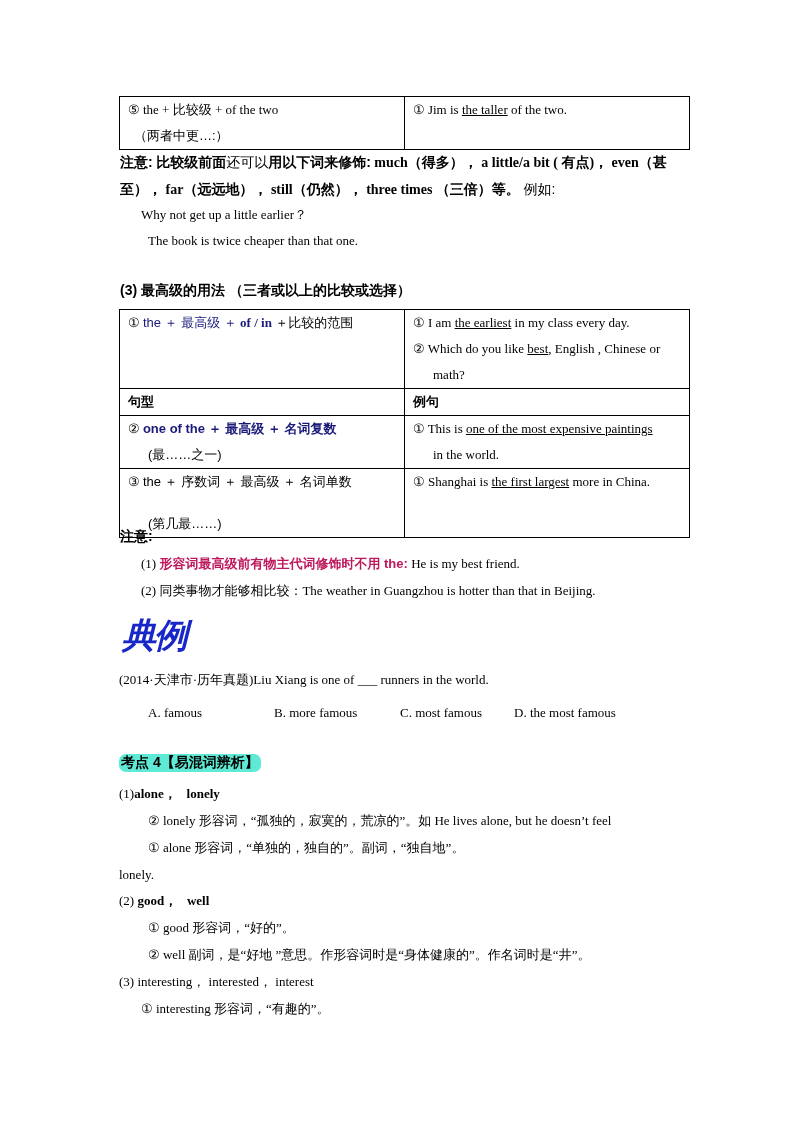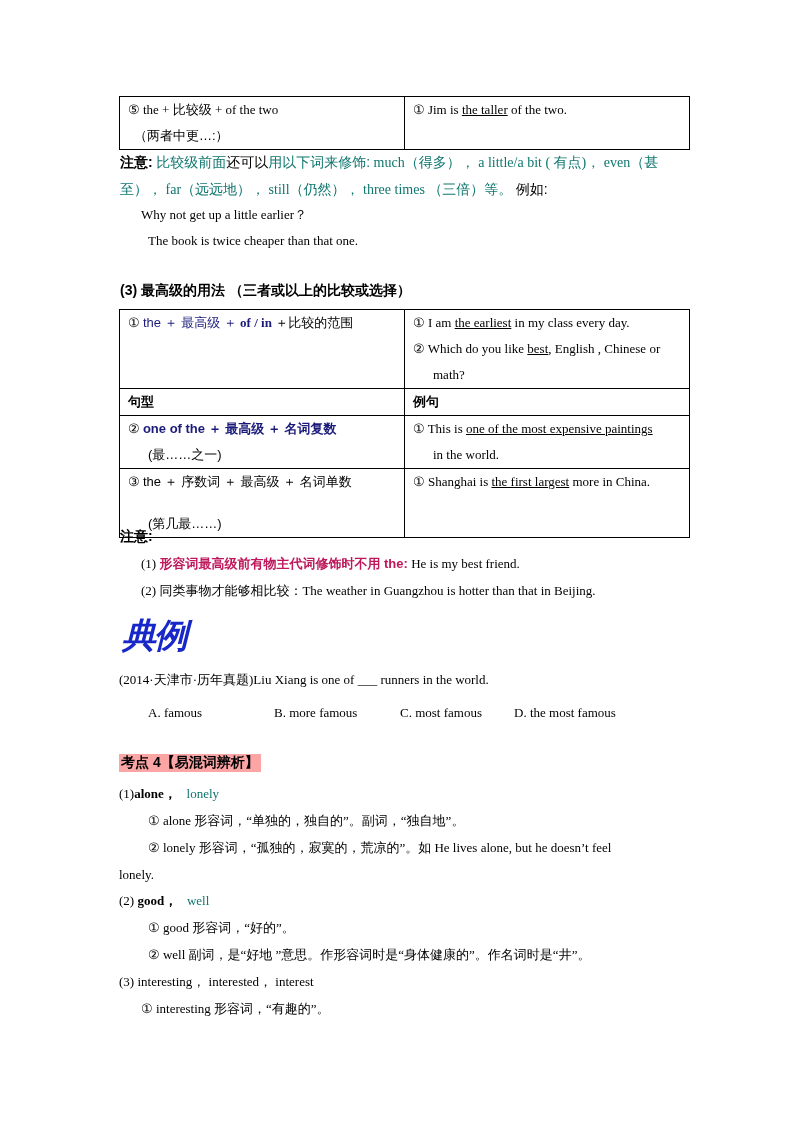--- a/index.html
+++ b/index.html
@@ -2,26 +2,26 @@
 <html><head>
 <meta charset="utf-8">
 <style>
   html, body { margin:0; padding:0; background:#ffffff; }
   body { width:794px; height:1123px; position:relative; overflow:hidden;
          font-family:"Liberation Serif", "DejaVu Serif", serif; color:#000; font-size:13px; }
   .abs { position:absolute; }
   table.grid { position:absolute; border-collapse:collapse; table-layout:fixed; }
   table.grid td { border:1px solid #000; vertical-align:top; padding:0 8px; line-height:26px; font-size:13px; }
   .b { font-weight:bold; }
-  .red { color:#0f766e; font-weight:normal; }
+  .red { color:#000000; font-weight:bold; }
   .navy { color:#1a1a7a; }
   .navyb { color:#1a1a7a; font-weight:bold; }
   .magenta { color:#be185d; font-weight:bold; }
   .u { text-decoration:underline; }
-  .hl { background:#fca5a5; font-weight:bold; }
+  .hl { background:#5eead4; font-weight:bold;border-radius:7px; }
   .sans { font-family:"Liberation Sans", "DejaVu Sans", sans-serif; }
   .hdr { font-weight:bold; font-family:"Liberation Sans","DejaVu Sans",sans-serif; font-size:14px; }
   .stamp { position:absolute; left:122px; top:614px; width:78px; height:42px;
            color:#1727c8; font-size:34px; font-weight:bold; font-style:italic;
            font-family:"DejaVu Serif", serif; letter-spacing:-2px; line-height:42px; }
 </style>
 </head>
 <body>
 
 <table class="grid" style="left:119px; top:96px; width:570px;">
@@ -132,22 +132,22 @@
   <span class="abs" style="left:0;">A.  famous</span>
   <span class="abs" style="left:126px;">B.  more famous</span>
   <span class="abs" style="left:252px;">C.  most famous</span>
   <span class="abs" style="left:366px;">D.  the most famous</span>
 </div>
 
 <div class="abs hl sans" style="left:119px; top:754px; font-size:14px; padding:0 2px;">考点 4【易混词辨析】</div>
 
 <div class="abs" style="left:119px; top:780px; width:575px; font-size:13px; line-height:27px;">
   <div><span>(1)</span><span class="b">alone，</span>&nbsp;&nbsp; <span class="red">lonely</span></div>
+  <div style="padding-left:29px; white-space:nowrap;">② lonely  形容词，“孤独的，寂寞的，荒凉的”。如 He lives alone, but he doesn’t feel</div>
   <div style="padding-left:29px;">① alone  形容词，“单独的，独自的”。副词，“独自地”。</div>
-  <div style="padding-left:29px; white-space:nowrap;">② lonely  形容词，“孤独的，寂寞的，荒凉的”。如 He lives alone, but he doesn’t feel</div>
   <div>lonely.</div>
 </div>
 
 <div class="abs" style="left:119px; top:887px; width:575px; font-size:13px; line-height:27px;">
   <div><span>(2)</span> <span class="b">good，</span>&nbsp;&nbsp; <span class="red">well</span></div>
   <div style="padding-left:29px;">① good  形容词，“好的”。</div>
   <div style="padding-left:29px; white-space:nowrap;">② well   副词，是“好地 ”意思。作形容词时是“身体健康的”。作名词时是“井”。</div>
 </div>
 
 <div class="abs" style="left:119px; top:968px; width:575px; font-size:13px; line-height:27px;">

